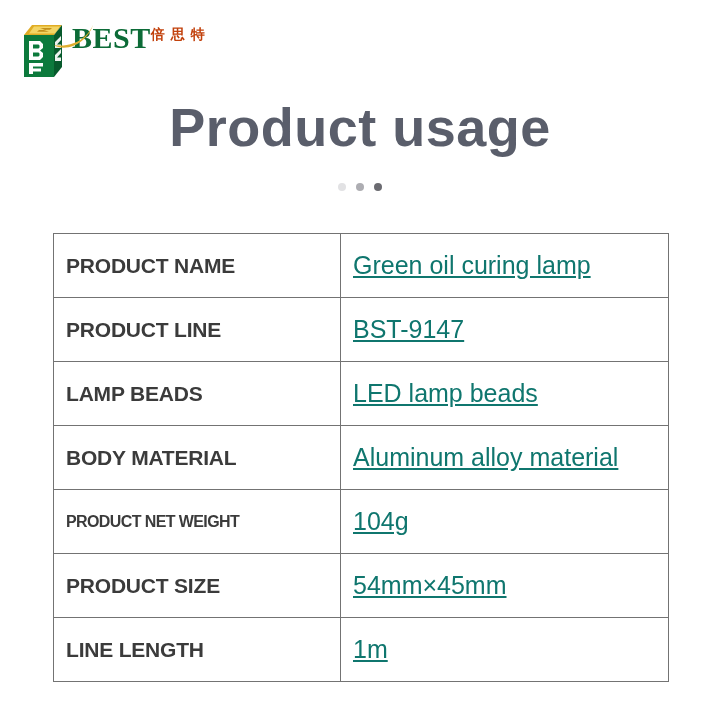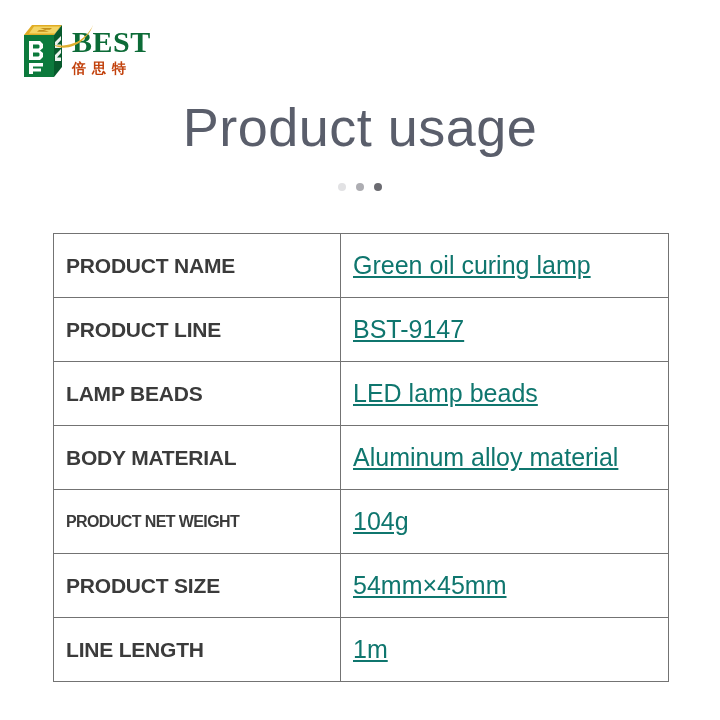--- a/index.html
+++ b/index.html
@@ -29,21 +29,21 @@
   #logo-mark {
     width: 46px;
     height: 56px;
     display: block;
     flex: 0 0 auto;
   }
 
   #logo-wordmark {
     margin-left: 6px;
     display: flex;
-    flex-direction: column;
+    flex-direction: row;
     justify-content: center;
     height: 56px;
   }
 
   #logo-best {
     font-family: "Liberation Serif", serif;
     font-weight: bold;
     font-size: 30px;
     line-height: 30px;
     letter-spacing: 0.5px;
@@ -73,21 +73,21 @@
 
   
   #page-title {
     position: absolute;
     top: 95px;
     left: 0;
     width: 720px;
     text-align: center;
     font-size: 54px;
     line-height: 64px;
-    font-weight: normal;
+    font-weight: bold;
     color: #5a5e6b;
     letter-spacing: 0.5px;
   }
 
   #dot-indicator {
     position: absolute;
     top: 183px;
     left: 0;
     width: 720px;
     display: flex;

